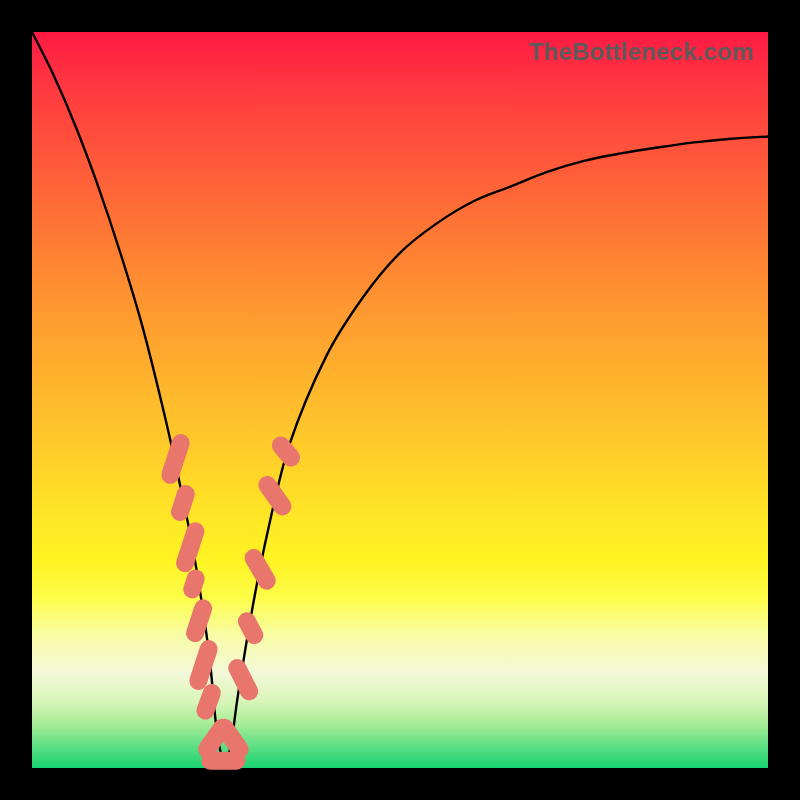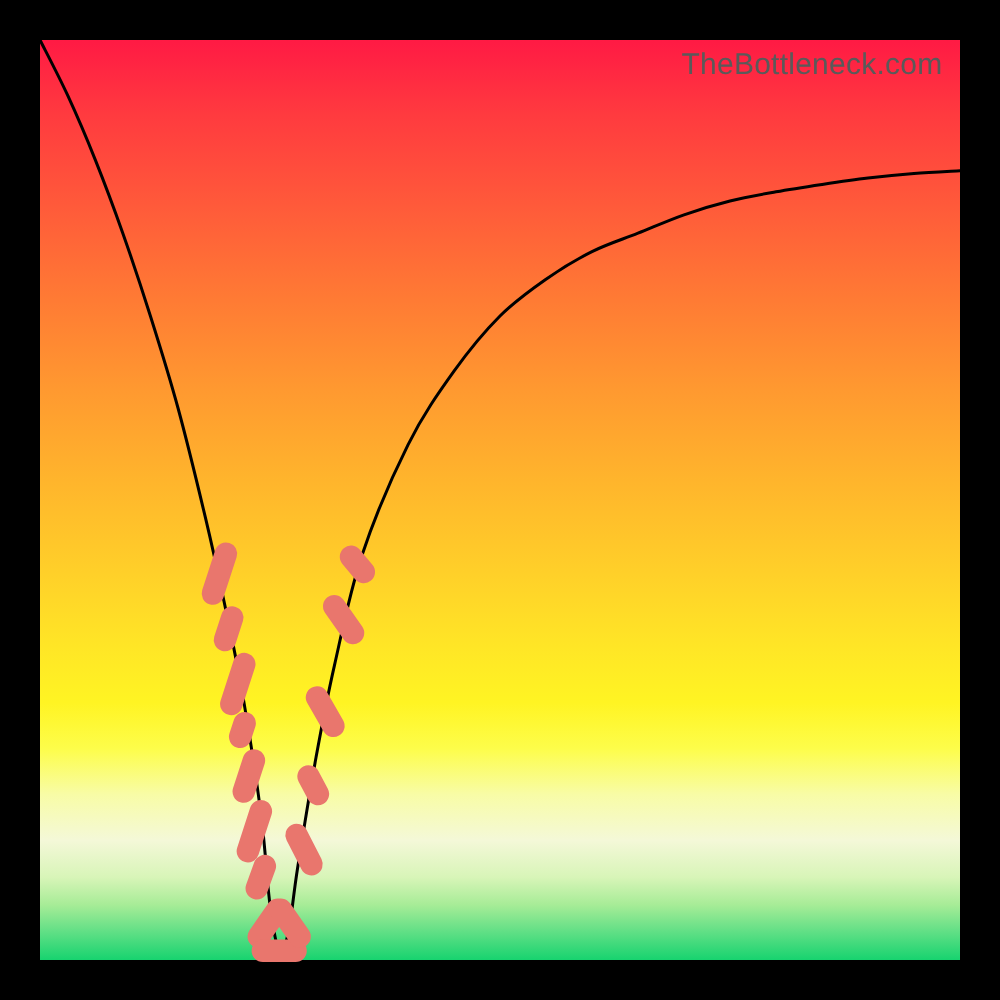--- a/index.html
+++ b/index.html
@@ -42,21 +42,21 @@
       #a7ec97 94%,
       #5fdf85 97%,
       #17d36f 100%
     );
   }
   .watermark {
     position: absolute;
     top: 6px;
     right: 14px;
     font-size: 24px;
-    font-weight: 400;
+    font-weight: 700;
     color: #5a5a5a;
     letter-spacing: 0.2px;
     user-select: none;
   }
   svg.overlay {
     position: absolute;
     left: 0;
     top: 0;
     width: 736px;
     height: 736px;

